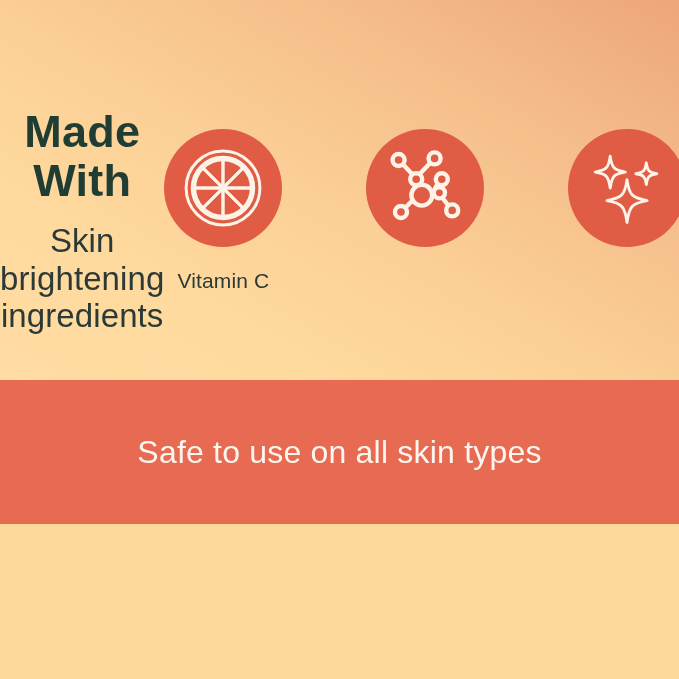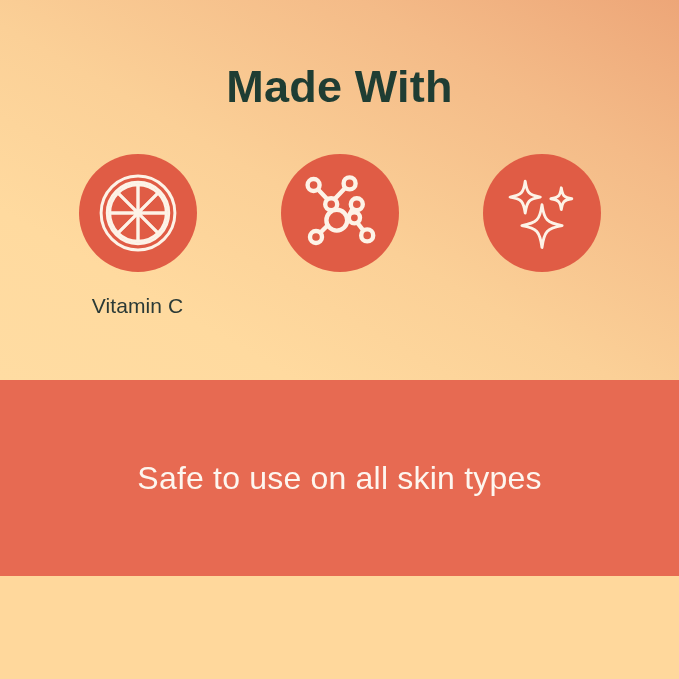--- a/index.html
+++ b/index.html
@@ -23,21 +23,21 @@
   }
   
   #top-panel {
     position: relative;
     width: 100%;
     height: 380px;
     box-sizing: border-box;
     background:
       linear-gradient(210deg, #eda678 0%, #f4bb88 24%, #fbd097 54%, #ffda9f 78%, #ffdca2 100%);
     display: flex;
-    flex-direction: column;
+    flex-direction: row;
     align-items: center;
     overflow: hidden;
   }
   #heading-block {
     width: 100%;
     text-align: center;
     padding-top: 62px;
   }
   #main-title {
     margin: 0;
@@ -86,21 +86,21 @@
   .ingredient-label {
     margin-top: 22px;
     font-size: 21px;
     color: #2b3a36;
     white-space: nowrap;
     letter-spacing: 0.1px;
   }
   
   #bottom-banner {
     width: 100%;
-    height: 196px;
+    height: 144px;
     background: #e76a52;
     display: flex;
     align-items: center;
     justify-content: center;
   }
   #banner-text {
     margin: 0;
     font-size: 32px;
     font-weight: normal;
     color: #fdf6ef;
@@ -110,20 +110,21 @@
 </style>
 </head>
 <body>
 
 <div id="infographic">
 
   <div id="top-panel">
 
     <div id="heading-block">
       <h1 id="main-title">Made With</h1>
+      <h2 id="subtitle">Skin brightening ingredients</h2>
     </div>
 
     <div id="ingredients-row">
 
       <div class="ingredient">
         <div class="ingredient-circle">
           <svg width="82" height="82" viewBox="0 0 100 100">
             <g fill="none" stroke="#fdf3e7" stroke-width="3.6" stroke-linecap="round" stroke-linejoin="round">
               <circle cx="50" cy="50" r="45"></circle>
               <circle cx="50" cy="50" r="37.5"></circle>

